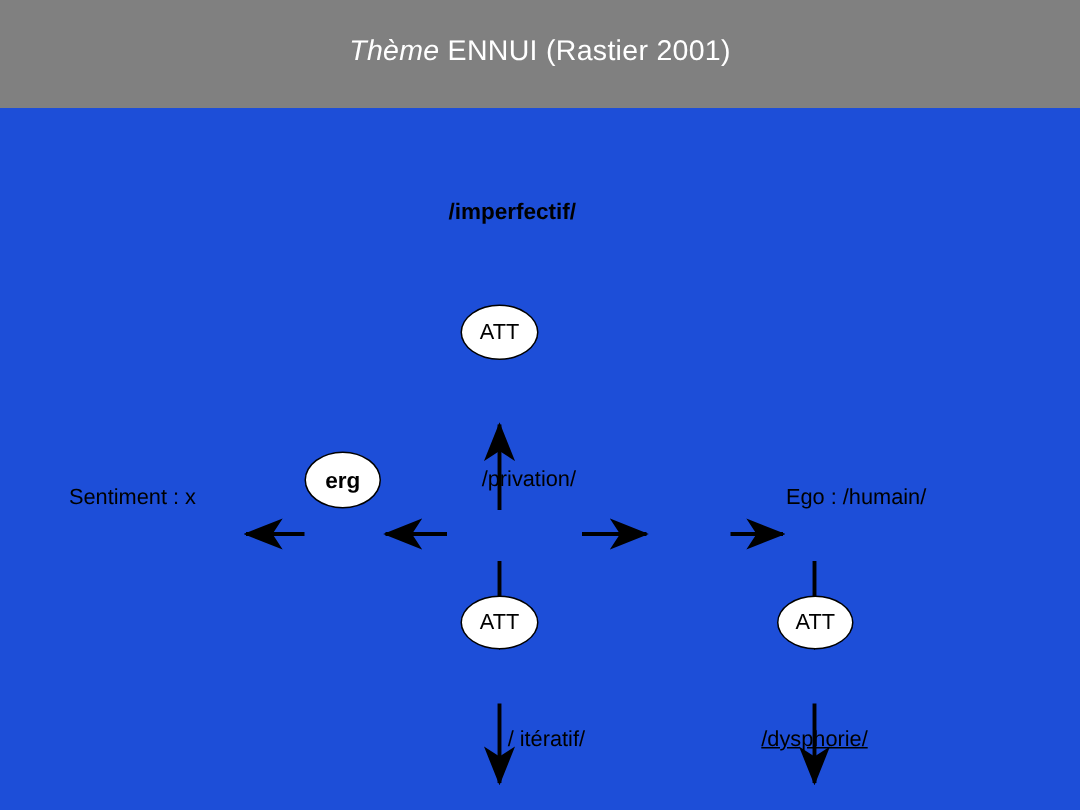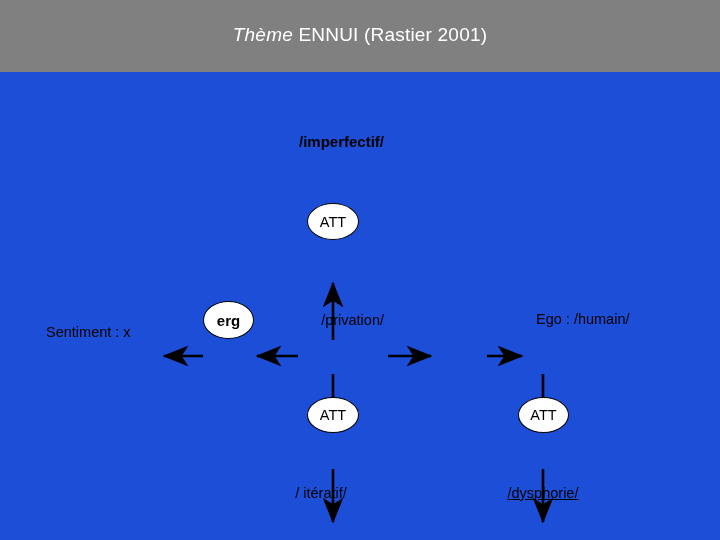--- a/index.html
+++ b/index.html
@@ -154,24 +154,24 @@
 
     <div class="ellipse-node" style="left:307px; top:131px; width:52px; height:37px;">ATT</div>
 
     <div class="node-label" style="left:46px; top:241px;margin-top:12px;">Sentiment : x</div>
 
     <div class="ellipse-node bold" style="left:203px; top:229px; width:51px; height:38px;">erg</div>
 
     <div class="node-label" style="left:282px; top:241px; width:102px; text-align:right;">/privation/</div>
 
 
-    <div class="node-label" style="left:524px; top:240px;margin-left:12px;">Ego : /humain/</div>
+    <div class="node-label" style="left:524px; top:253px;">Ego : /humain/</div>
 
     <div class="ellipse-node" style="left:307px; top:325px; width:52px; height:36px;">ATT</div>
 
     <div class="ellipse-node" style="left:518px; top:325px; width:51px; height:36px;">ATT</div>
 
-    <div class="node-label" style="left:271px; top:414px; width:100px; text-align:center;">/ itératif/</div>
+    <div class="node-label" style="left:290px; top:414px; width:100px; text-align:right;">/ itératif/</div>
 
     <div class="node-label" style="left:490px; top:414px; width:106px; text-align:center;text-decoration:underline;">/dysphorie/</div>
 
   </div>
 </div>
 
 </body></html>

